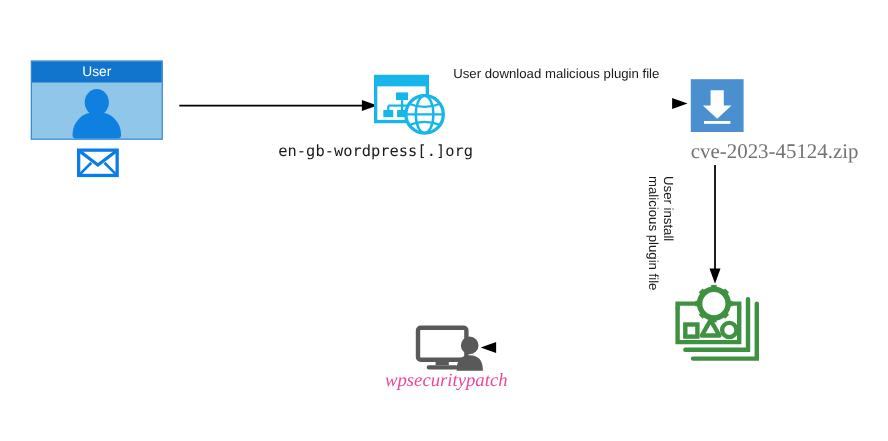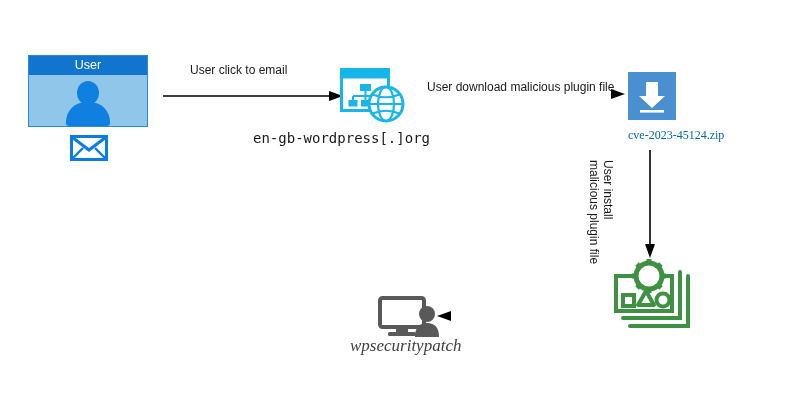--- a/index.html
+++ b/index.html
@@ -75,29 +75,29 @@
     white-space: nowrap;
   }
   .label-mono {
     font-family: "DejaVu Sans Mono", "Liberation Mono", monospace;
     font-size: 14px;
     white-space: nowrap;
     color: #1a1a1a;
   }
   .label-serif {
     font-family: "Liberation Serif", "DejaVu Serif", serif;
-    font-size: 12px;
-    color: #0369a1;
+    font-size: 19px;
+    color: #737373;
     white-space: nowrap;
   }
   .label-serif-italic {
     font-family: "Liberation Serif", "DejaVu Serif", serif;
     font-style: italic;
     font-size: 17px;
-    color: #404040;
+    color: #ec4899;
     white-space: nowrap;
   }
   .label-vertical {
     font-size: 12px;
     line-height: 13px;
     color: #1a1a1a;
     white-space: nowrap;
     transform: rotate(90deg);
     transform-origin: left top;
   }
@@ -119,21 +119,20 @@
 
   <div class="abs envelope">
     <svg width="38" height="26" viewBox="0 0 38 26">
       <rect x="1.5" y="1.5" width="35" height="23" fill="#ffffff" stroke="#0a7ce8" stroke-width="3"></rect>
       <path d="M2.5,2.5 L19,15 L35.5,2.5" fill="none" stroke="#0a7ce8" stroke-width="3"></path>
       <path d="M2.5,23.5 L13,13" fill="none" stroke="#0a7ce8" stroke-width="2.4"></path>
       <path d="M35.5,23.5 L25,13" fill="none" stroke="#0a7ce8" stroke-width="2.4"></path>
     </svg>
   </div>
 
-  <div class="abs label" style="left:190px; top:63px;">User click to email</div>
 
   <div class="abs" style="left:163px; top:88px;">
     <svg width="180" height="16" viewBox="0 0 180 16">
       <line x1="0" y1="8" x2="168" y2="8" stroke="#000000" stroke-width="1.6"></line>
       <polygon points="180,8 166,3 166,13" fill="#000000"></polygon>
     </svg>
   </div>
 
 
   <div class="abs label-mono" style="left:253px; top:130px;">en-gb-wordpress[.]org</div>
@@ -155,21 +154,21 @@
       <rect x="33.5" y="32" width="9" height="6.5" fill="#16b6ea"></rect>
 
       <circle cx="46" cy="36" r="17" fill="#ffffff" stroke="#16b6ea" stroke-width="3"></circle>
       <ellipse cx="46" cy="36" rx="8" ry="17" fill="none" stroke="#16b6ea" stroke-width="2.2"></ellipse>
       <line x1="29.5" y1="36" x2="62.5" y2="36" stroke="#16b6ea" stroke-width="2.2"></line>
       <path d="M32.5,26.5 Q46,32 59.5,26.5" fill="none" stroke="#16b6ea" stroke-width="2"></path>
       <path d="M32.5,45.5 Q46,40 59.5,45.5" fill="none" stroke="#16b6ea" stroke-width="2"></path>
     </svg>
   </div>
 
-  <div class="abs label" style="left:412px; top:80px;margin-left:15px;">User download malicious plugin file</div>
+  <div class="abs label" style="left:412px; top:60px;">User download malicious plugin file</div>
 
   <div class="abs" style="left:410px; top:86px;">
     <svg width="215" height="16" viewBox="0 0 215 16">
       <defs>
         <linearGradient id="gradRight" x1="0" y1="0" x2="1" y2="0">
           <stop offset="0" stop-color="#8a8a8a"></stop>
           <stop offset="1" stop-color="#000000"></stop>
         </linearGradient>
       </defs>
       <line x1="0" y1="8" x2="203" y2="8" stroke="url(#gradRight)" stroke-width="1.8"></line>

